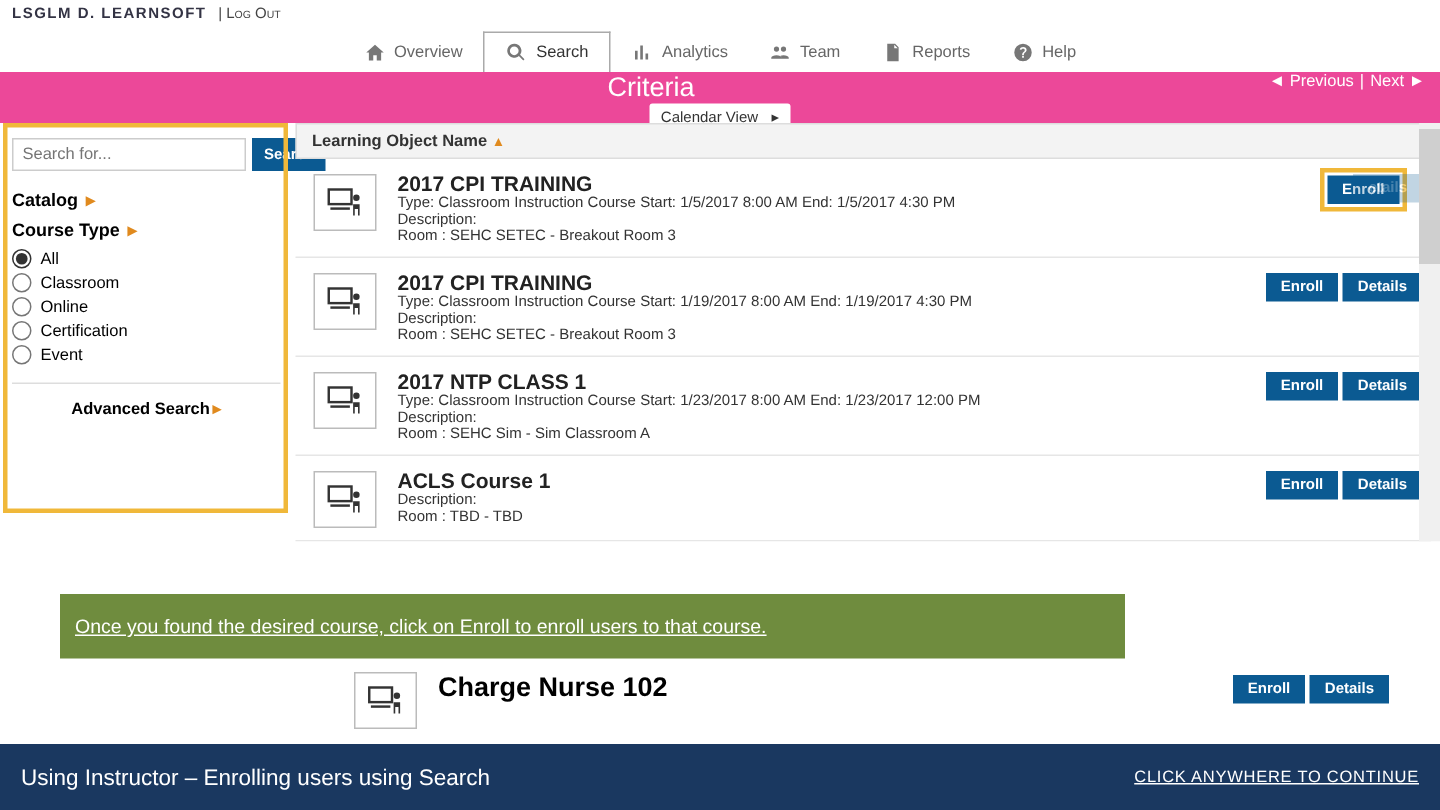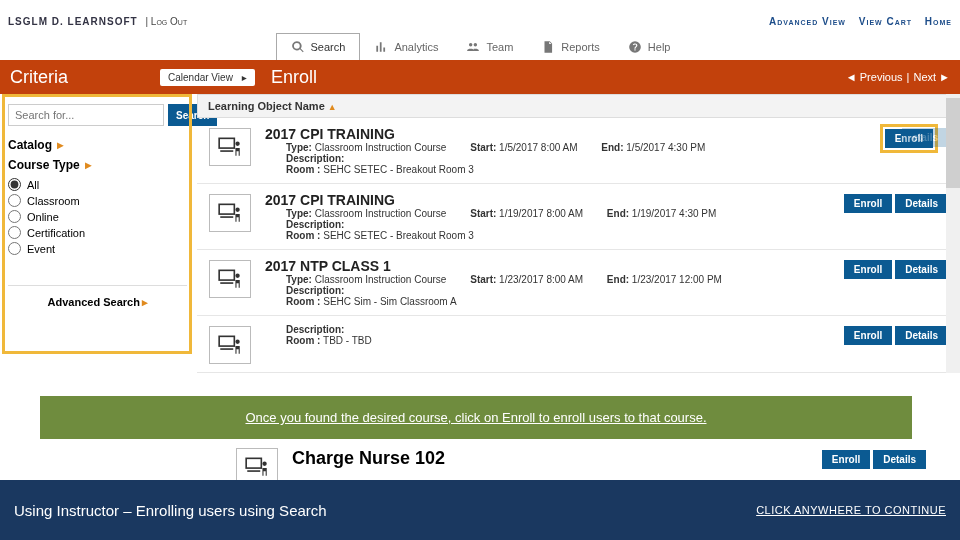--- a/index.html
+++ b/index.html
@@ -1,93 +1,94 @@
 <!DOCTYPE html>
 <html><head>
 <meta charset="utf-8">
 <style>
   * { margin:0; padding:0; box-sizing:border-box; }
   body { font-family: Arial, Helvetica, sans-serif; width:960px; height:540px; background:#fff; overflow:hidden; position:relative; }
 
   .topbar { display:flex; justify-content:space-between; align-items:flex-end; padding:4px 8px 0 8px; font-size:10px; color:#1d4d8a; }
-  .topbar .left { font-weight:700; letter-spacing:1px; font-variant:small-caps; color:#334;margin-top:12px; }
+  .topbar .left { font-weight:700; letter-spacing:1px; font-variant:small-caps; color:#334; }
   .topbar .left .logout { font-weight:400; letter-spacing:0; color:#444; margin-left:4px; }
   .topbar .right a { color:#1d4d8a; text-decoration:none; font-weight:700; margin-left:10px; font-variant:small-caps; letter-spacing:1px; }
 
   .navtabs { display:flex; justify-content:center; gap:0; margin-top:6px; }
   .navtabs .tab { display:flex; align-items:center; gap:6px; padding:6px 14px; font-size:11px; color:#666; cursor:pointer; }
   .navtabs .tab .icon { width:14px; height:14px; fill:#777; }
   .navtabs .tab.active { border:1px solid #aaa; border-bottom:none; background:#fff; color:#333; }
 
-  .bluebar { background:#c2410c; color:#fff; display:flex; align-items:center; height:34px; padding:0 10px; position:relative; }
+  .bluebar { background:#ec4899; color:#fff; display:flex; align-items:center; height:34px; padding:0 10px; position:relative;flex-direction:column; }
   .bluebar .criteria { font-size:18px; font-weight:400; width:150px; }
   .bluebar .calbtn { background:#fff; color:#333; font-size:10px; padding:3px 8px; border-radius:2px; display:flex; align-items:center; gap:9px; }
   .bluebar .result { font-size:18px; margin-left:16px; }
   .bluebar .prevnext { position:absolute; right:10px; font-size:11px; display:flex; gap:4px;align-items:center; }
   .bluebar .prevnext span { cursor:pointer; }
 
   .content-area { display:flex; padding:0; }
   .sidebar { width:195px; padding:10px 8px; position:relative; border-right:0; }
   .sidebar .searchrow { display:flex; gap:4px; margin-bottom:12px; }
   .sidebar .searchrow input { flex:1; border:1px solid #ccc; padding:4px 6px; font-size:11px; color:#888; }
   .sidebar .searchbtn { background:#0b5a92; color:#fff; padding:0 8px; font-size:10px; font-weight:700; display:flex; align-items:center; cursor:pointer; }
   .sidebar .section-title { font-weight:700; font-size:12px; margin:6px 0; }
   .sidebar .arrow-orange { color:#e08a1e; margin-left:2px; }
   .sidebar .radio { display:flex; align-items:center; gap:6px; font-size:11px; margin:3px 0; }
   .sidebar .radio input { accent-color:#333; }
-  .sidebar .advsearch { text-align:center; font-size:11px; font-weight:700; margin-top:30px; padding-top:10px; border-top:1px solid #ddd; }
+  .sidebar .advsearch { text-align:center; font-size:11px; font-weight:700; margin-top:12px; padding-top:10px; border-top:1px solid #ddd; }
   .sidebar-highlight { position:absolute; top:0; left:2px; width:190px; height:260px; border:3px solid #f0b83a; pointer-events:none; }
 
   .results { flex:1; padding:0 6px 0 2px; position:relative; max-height:370px; overflow:hidden; }
   .results-header { background:#f3f3f3; border:1px solid #ddd; padding:5px 10px; font-size:11px; font-weight:700; color:#333; }
   .results-header .sort { color:#e08a1e; font-size:9px; }
   .scrollbar { position:absolute; right:0; top:0; width:14px; height:100%; background:#f0f0f0; }
   .scrollbar .thumb { background:#cfcfcf; height:90px; width:100%; margin-top:4px; }
   .course { display:flex; gap:14px; border-bottom:1px solid #e6e6e6; padding:8px 6px; position:relative; }
   .course .thumb { width:42px; height:38px; border:1px solid #bbb; background:#fff; display:flex; align-items:center; justify-content:center; margin-left:6px; margin-top:2px; }
   .course .thumb svg { width:26px; height:22px; fill:#333; }
   .course .info { flex:1; }
   .course .title { font-weight:700; font-size:14px; color:#222; }
   .course .meta { font-size:10px; color:#333; }
-  .course .meta .lbl { font-weight:700;margin-left:21px; }
+  .course .meta .lbl { font-weight:400; }
   .course .btns { display:flex; gap:3px; align-items:flex-start; margin-top:2px; }
   .course .btn { background:#0b5a92; color:#fff; font-size:10px; font-weight:700; padding:4px 10px; cursor:pointer; }
   .enroll-highlight { border:3px solid #f0b83a; padding:2px; position:absolute; right:16px; top:6px; }
   .enroll-highlight .btn{margin:0;}
   .enroll-highlight + .hidden-details { opacity:0.25; margin-left:40px;}
 
-  .green-callout { position:absolute; left:40px; width:872px; top:396px; background:#6f8c3e; color:#fff; text-align:center; padding:14px 10px; font-size:13px; }
+  .green-callout { position:absolute; left:40px; width:710px; top:396px; background:#6f8c3e; color:#fff; text-align:left; padding:14px 10px; font-size:13px; }
   .green-callout u{ text-decoration:underline; }
 
-  .bottom-bar { position:absolute; bottom:0; left:0; width:100%; height:60px; background:#1a3860; color:#fff; display:flex; align-items:center; justify-content:space-between; padding:0 14px; }
+  .bottom-bar { position:absolute; bottom:0; left:0; width:100%; height:44px; background:#1a3860; color:#fff; display:flex; align-items:center; justify-content:space-between; padding:0 14px; }
   .bottom-bar .left { font-size:15px; }
   .bottom-bar .right { font-size:11px; text-decoration:underline; letter-spacing:0.5px; }
   .peek-course { position:absolute; left:236px; top:448px; display:flex; gap:14px; align-items:flex-start; }
   .peek-course .thumb { width:42px; height:38px; border:1px solid #bbb; background:#fff; display:flex; align-items:center; justify-content:center; }
   .peek-course svg { width:26px; height:22px; fill:#333; }
   .peek-course .title { font-weight:700; font-size:18px; }
   .peek-btns { position:absolute; right:34px; top:450px; display:flex; gap:3px; }
   .peek-btns .btn { background:#0b5a92; color:#fff; font-size:10px; font-weight:700; padding:4px 10px; }
 </style>
 </head>
 <body>
 
 <div class="topbar">
   <div class="left">
     <span>LSGLM D. LEARNSOFT</span>
     <span class="logout">| Log Out</span>
   </div>
-  <div class="right">
-    <a>Advanced View</a>
-    <a>View Cart</a>
-    <a>Home</a>
-  </div>
 </div>
 
 <div class="navtabs">
+  <div class="tab">
+    <svg class="icon" viewBox="0 0 24 24">
+        <path d="M12 3l10 9h-3v9h-5v-6h-4v6H5v-9H2z"></path>
+      </svg>
+    <span>Overview</span>
+  </div>
   <div class="tab active">
     <svg class="icon" viewBox="0 0 24 24">
         <path d="M10 2a8 8 0 105.3 14l5 5 1.4-1.4-5-5A8 8 0 0010 2zm0 3a5 5 0 110 10 5 5 0 010-10z"></path>
       </svg>
     <span>Search</span>
   </div>
   <div class="tab">
     <svg class="icon" viewBox="0 0 24 24">
         <path d="M4 20V10h3v10H4zm6 0V4h3v16h-3zm6 0v-7h3v7h-3z"></path>
       </svg>
@@ -251,20 +252,21 @@
         <div class="course">
     <div class="thumb">
       <svg viewBox="0 0 24 20">
               <rect x="2" y="2" width="14" height="9" fill="none" stroke="#333" stroke-width="1.5"></rect>
               <circle cx="19" cy="7" r="2"></circle>
               <path d="M17 11h4v7h-1v-4h-2v4h-1z"></path>
               <rect x="3" y="13" width="12" height="1.5"></rect>
             </svg>
     </div>
     <div class="info">
+      <div class="title">ACLS Course 1</div>
       <div class="meta"><span class="lbl">Description:</span> </div>
       <div class="meta"><span class="lbl">Room :</span> TBD - TBD</div>
     </div>
     <div class="btns">
             <div class="btn">Enroll</div>
             <div class="btn">Details</div>
           </div>
         </div>
       </div>
     <div class="scrollbar">

